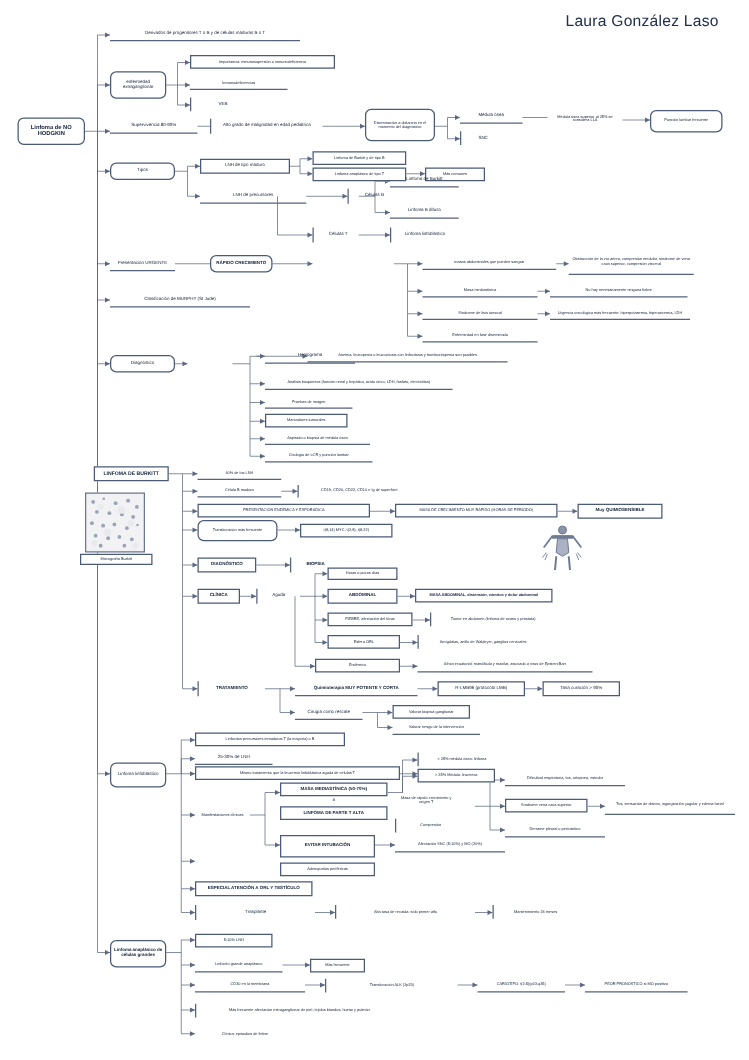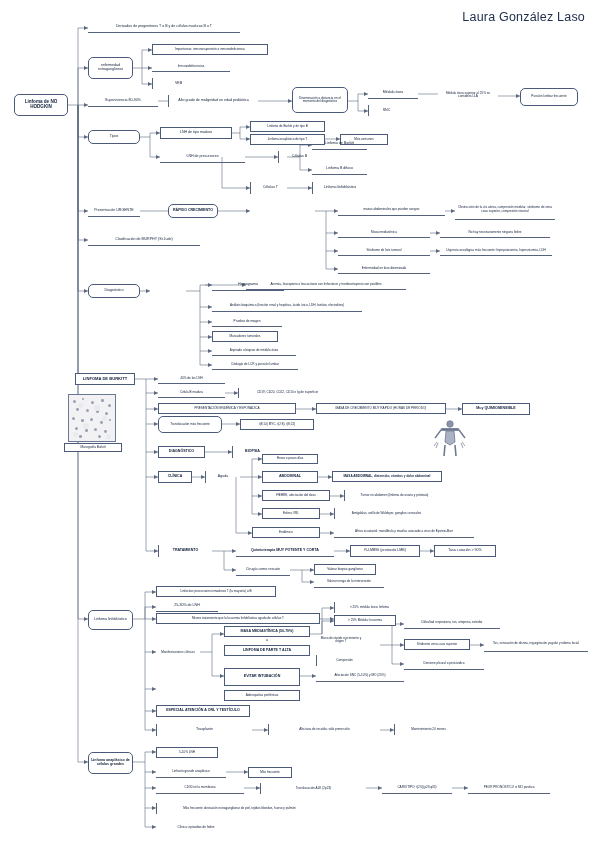--- a/index.html
+++ b/index.html
@@ -23,21 +23,21 @@
   .rect{border:0.7px solid #4a5a78;background:#fff;}
   .ul{border-bottom:0.7px solid #55627d;}
   .lb{border-left:0.7px solid #55627d;}
   .plain{}
   .b{font-weight:bold;}
   .f3{font-size:3.1px;}
   .f35{font-size:3.6px;}
   .f4{font-size:4.1px;}
   .f45{font-size:4.6px;}
   #author{
-    position:absolute;right:14px;top:10px;
+    position:absolute;right:24px;top:10px;
     font-size:12.5px;color:#20304d;letter-spacing:.2px;text-align:right;
   }
   
   #micro{
     position:absolute;left:68px;top:394px;width:46px;height:46px;
     border:0.7px solid #6b7790;background:#f2f2f4;overflow:hidden;
   }
   #micro .c{position:absolute;border-radius:50%;background:#9aa2b4;}
   #micro .d{position:absolute;border-radius:50%;background:#e9eaee;}
   #figicon{

